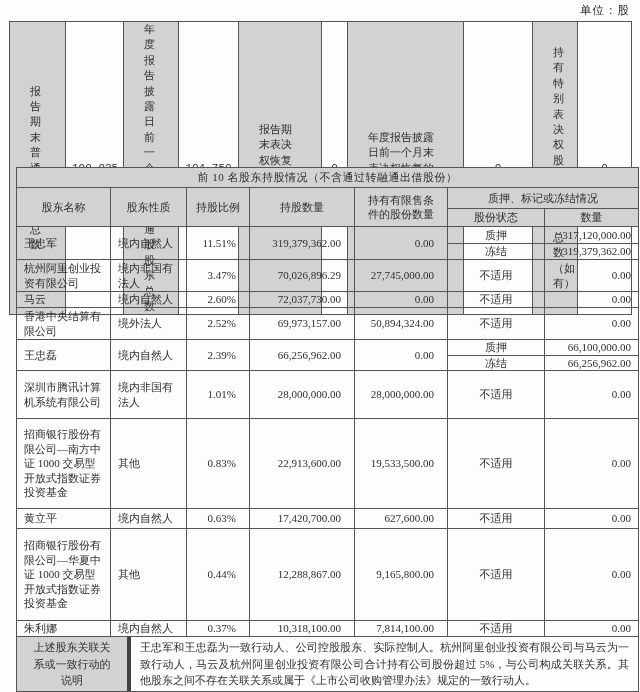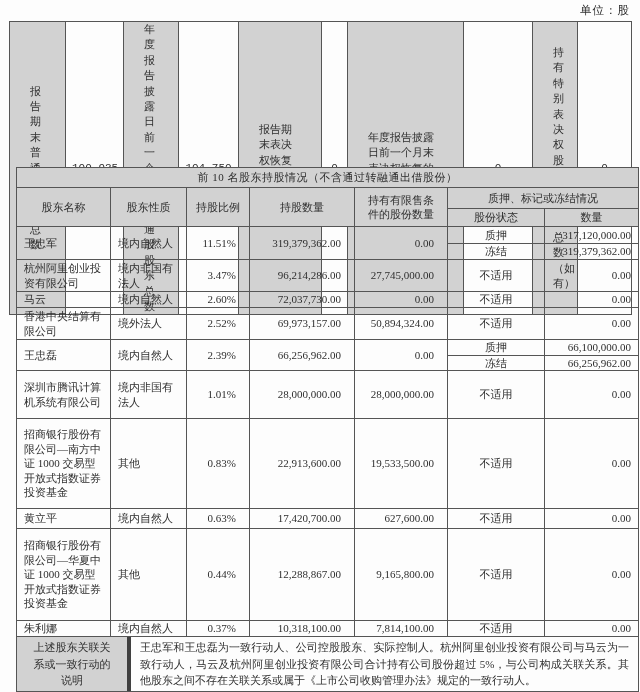--- a/index.html
+++ b/index.html
@@ -113,21 +113,21 @@
     </tr>
     <tr style="height:16px">
       <td class="ctr">冻结</td>
       <td class="amt">319,379,362.00</td>
     </tr>
 
     <tr style="height:32px">
       <td class="name">杭州阿里创业投资有限公司</td>
       <td class="nat">境内非国有法人</td>
       <td class="num">3.47%</td>
-      <td class="num">96,214,286.00</td>
+      <td class="num">70,026,896.29</td>
       <td class="num">27,745,000.00</td>
       <td class="ctr">不适用</td>
       <td class="amt">0.00</td>
     </tr>
 
     <tr style="height:16px">
       <td class="name">马云</td>
       <td class="nat">境内自然人</td>
       <td class="num">2.60%</td>
       <td class="num">72,037,730.00</td>

